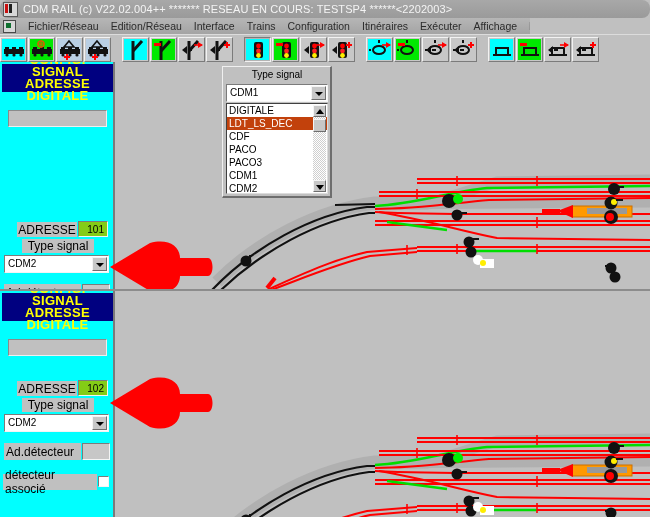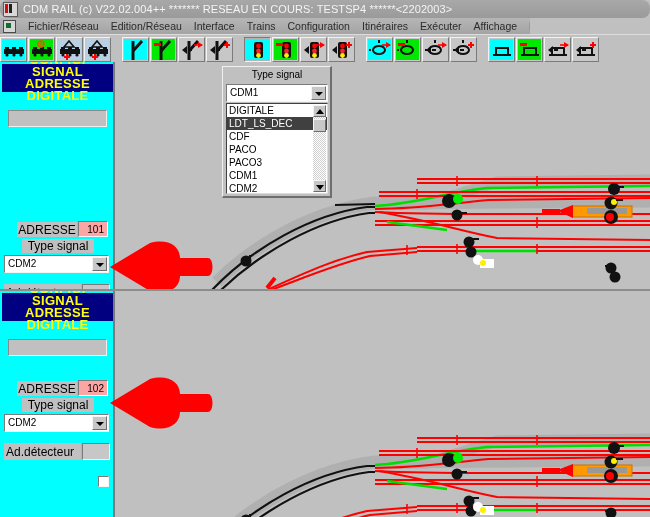--- a/index.html
+++ b/index.html
@@ -54,21 +54,21 @@
     background:#000080;color:#ffff00;font-size:13px;font-weight:bold;
     display:flex;flex-direction:column;align-items:center;justify-content:center;
     line-height:12px;text-align:center;letter-spacing:0.3px;}
   .blankbar{position:absolute;left:8px;top:48px;width:99px;height:17px;
     background:#c0c0c0;
     border-top:1px solid #8a8a8a;border-left:1px solid #8a8a8a;
     border-right:1px solid #efefef;border-bottom:1px solid #efefef;box-sizing:border-box;}
 
   .lbl{position:absolute;background:#c0c0c0;color:#000;font-size:12px;
     display:flex;align-items:center;justify-content:center;box-sizing:border-box;}
-  .field{position:absolute;background:#fca5a5;box-sizing:border-box;
+  .field{position:absolute;background:#84cc16;box-sizing:border-box;
     border-top:1px solid #7b7b7b;border-left:1px solid #7b7b7b;
     border-right:1px solid #f4f4f4;border-bottom:1px solid #f4f4f4;
     font-size:10px;color:#000;display:flex;align-items:center;
     justify-content:flex-end;padding-right:3px;}
   .field.disabled{background:#c7c7c7;}
 
   .combo{position:absolute;height:18px;background:#fff;box-sizing:border-box;
     border-top:1px solid #7b7b7b;border-left:1px solid #7b7b7b;
     border-right:1px solid #f4f4f4;border-bottom:1px solid #f4f4f4;}
   .combo .val{position:absolute;left:3px;top:2px;font-size:10px;color:#000;}
@@ -96,21 +96,21 @@
     border-right:2px solid #6e6e6e;border-bottom:2px solid #6e6e6e;}
   .tsbox .cap{position:absolute;left:0;top:2px;width:108px;text-align:center;
     font-size:10px;color:#000;}
   .tslist{position:absolute;left:3px;top:36px;width:102px;height:91px;
     background:#fff;box-sizing:border-box;
     border-top:1px solid #404040;border-left:1px solid #404040;
     border-right:1px solid #dcdcdc;border-bottom:1px solid #dcdcdc;
     overflow:hidden;}
   .tslist .row{height:13px;font-size:10px;color:#000;padding:0 2px;
     line-height:13px;white-space:nowrap;}
-  .tslist .row.sel{background:#404040;color:#fff;}
+  .tslist .row.sel{background:#c2410c;color:#fff;}
   .tsbar{position:absolute;right:1px;top:1px;width:13px;bottom:1px;background:#c7c7c7;}
   .tsbar .sb-a{position:absolute;left:0;width:13px;height:12px;background:#c7c7c7;
     box-sizing:border-box;border-top:1px solid #f4f4f4;border-left:1px solid #f4f4f4;
     border-right:1px solid #6e6e6e;border-bottom:1px solid #6e6e6e;}
   .tsbar .sb-up{top:0;}
   .tsbar .sb-dn{bottom:0;}
   .tsbar .sb-a:after{content:"";position:absolute;left:2px;border-left:4px solid transparent;
     border-right:4px solid transparent;}
   .tsbar .sb-up:after{top:3px;border-bottom:5px solid #000;}
   .tsbar .sb-dn:after{top:4px;border-top:5px solid #000;}
@@ -533,20 +533,21 @@
 
       <div class="lbl" style="left:22px;top:107px;width:72px;height:14px;">Type signal</div>
       <div class="combo" style="left:4px;top:123px;width:105px;">
         <div class="val">CDM2</div>
         <div class="arw"></div>
       </div>
 
       <div class="lbl" style="left:4px;top:152px;width:77px;height:17px;justify-content:flex-start;padding-left:2px;">Ad.détecteur</div>
       <div class="field disabled" style="left:82px;top:152px;width:28px;height:17px;"></div>
 
+      <div class="lbl" style="left:3px;top:183px;width:94px;height:16px;justify-content:flex-start;padding-left:2px;">détecteur associé</div>
       <div class="chk" style="left:98px;top:185px;"></div>
     </div>
 
     <div class="track">
       <svg width="533" height="226" viewBox="0 0 533 226">
         <path d="M100 250 C140 210 200 178 258 171 L533 169" stroke="#b0b0b0" stroke-width="13" fill="none"></path>
         <path d="M258 172 L310 172 L380 150 L533 148" stroke="#b0b0b0" stroke-width="11" fill="none"></path>
 
         <path d="M95 258 C135 216 195 182 250 175 L258 175" stroke="#111" stroke-width="2.2" fill="none"></path>
         <path d="M104 258 C144 220 200 188 252 181 L258 181" stroke="#111" stroke-width="2.2" fill="none"></path>

